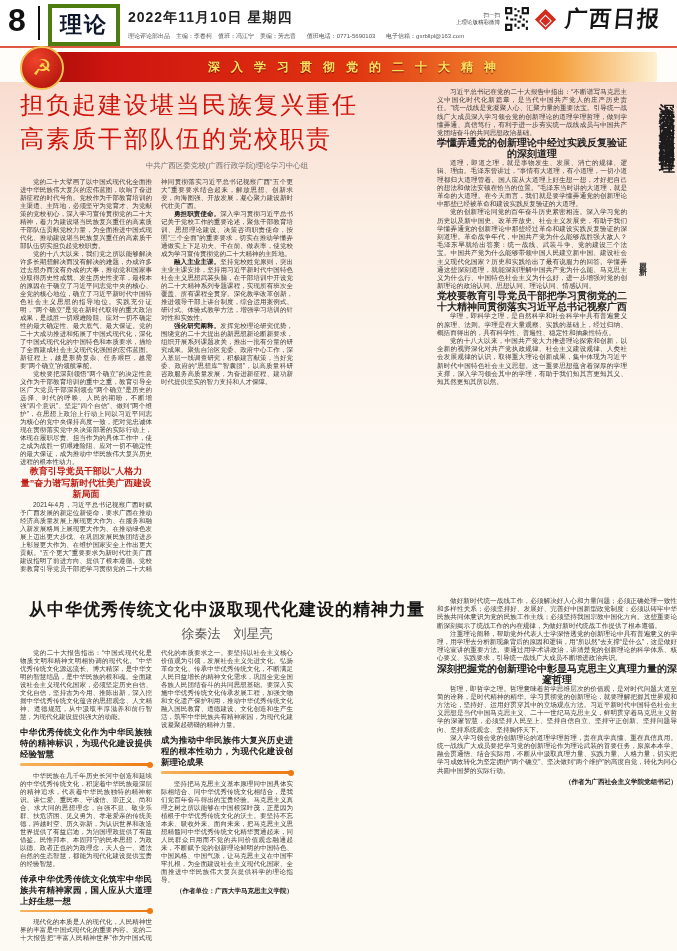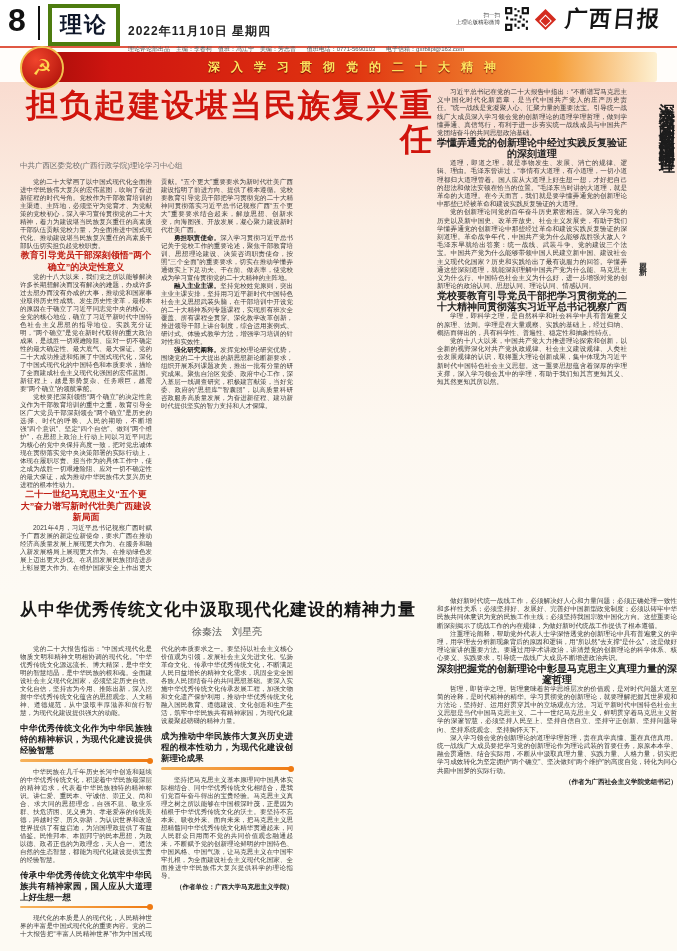--- a/index.html
+++ b/index.html
@@ -7,21 +7,21 @@
         font-family:"Liberation Sans",sans-serif;color:#2e2e2e;}
   
   .header{position:absolute;left:0;top:0;width:677px;height:46px;background:#fff;
           border-bottom:2px solid #e05844;}
   .pgnum{position:absolute;left:8px;top:2px;font-size:32px;font-weight:bold;color:#111;}
   .hsep{position:absolute;left:38px;top:6px;width:2px;height:34px;background:#111;}
   .secbox{position:absolute;left:48px;top:4px;width:64px;height:34px;border:4px solid #4d7c0f;
           display:flex;align-items:center;justify-content:center;font-size:22px;font-weight:bold;
           letter-spacing:2px;color:#0f172a;}
   .hinfo{position:absolute;left:128px;top:9px;width:380px;}
-  .hdate{font-size:12px;font-weight:bold;color:#222;letter-spacing:1px;margin-top:14px;}
+  .hdate{font-size:14px;font-weight:bold;color:#222;letter-spacing:1px;}
   .hstaff{margin-top:5px;font-size:6px;color:#555;white-space:nowrap;}
   .hstaff span{margin-right:9px;}
   .hright{position:absolute;right:16px;top:4px;display:flex;align-items:center;}
   .qrcap{font-size:5.5px;color:#444;text-align:right;margin-right:4px;line-height:7px;}
   .qrcap span{display:block;}
   .qr{width:26px;height:26px;margin-right:8px;}
   .logo-diamond{width:15px;height:15px;background:#d42b1e;transform:rotate(45deg);
           margin-right:12px;position:relative;}
   .logo-diamond:after{content:"";position:absolute;left:4px;top:4px;width:7px;height:7px;
           border:1.5px solid #fff;}
@@ -36,23 +36,23 @@
   .emblem{position:absolute;left:-2px;top:-6px;width:40px;height:40px;border-radius:50%;
           background:radial-gradient(circle at 35% 30%,#f0442c,#a80c06);
           border:2px solid #f2c14e;display:flex;align-items:center;justify-content:center;
           color:#ffd34d;font-size:22px;line-height:1;}
   
   .topbg{position:absolute;left:0;top:82px;width:677px;height:512px;
          background:linear-gradient(180deg,#f9dcd0 0%,#fcefe4 28%,#fdf8f1 70%,#fdfaf4 100%);}
   .botbg{position:absolute;left:0;top:594px;width:677px;height:357px;background:#fdfaf3;}
   
   .main-article{position:absolute;left:20px;top:88px;width:414px;height:504px;overflow:hidden;}
-  .m-headline{color:#d0140c;font-weight:bold;font-size:32px;line-height:34px;text-align:right;
+  .m-headline{color:#d0140c;font-weight:normal;font-size:24px;line-height:34px;text-align:left;
               letter-spacing:2px;font-family:"Liberation Sans",sans-serif;}
-  .m-byline{margin-top:5px;font-size:7.5px;color:#6d6d6d;}
+  .m-byline{margin-top:5px;text-align:center;font-size:7.5px;color:#6d6d6d;}
   .mbody{margin-top:7px;height:400px;column-count:3;column-gap:9px;column-fill:auto;
          font-size:6.5px;line-height:8px;text-align:justify;color:#3b3b3b;overflow:hidden;}
   .mbody p{margin:0;text-indent:13px;}
   .rsub{font-size:9px;line-height:11.5px;font-weight:bold;color:#c01e14;text-align:center;
         margin:6px 0;text-indent:0 !important;break-inside:avoid;}
   .lead{font-weight:bold;color:#1d1d1d;}
   
   .right-article{position:absolute;left:437px;top:88px;width:240px;height:863px;}
   .r-title{position:absolute;right:0;top:2px;width:28px;height:352px;writing-mode:vertical-rl;
            font-size:16px;font-weight:bold;color:#1d1d1d;letter-spacing:3px;text-align:justify;}
@@ -62,22 +62,22 @@
            font-size:6.6px;line-height:8.2px;text-align:justify;color:#3b3b3b;}
   .r-lower{position:absolute;left:0;top:509px;width:240px;height:354px;overflow:hidden;
            font-size:6.6px;line-height:8.2px;text-align:justify;color:#3b3b3b;}
   .r-upper p,.r-lower p{margin:0;text-indent:13px;}
   .bsub{font-size:10px;line-height:11px;font-weight:bold;color:#262626;text-align:center;
         margin:6px 4px;text-indent:0 !important;break-inside:avoid;}
   .endnote{font-weight:bold;text-align:right;text-indent:0 !important;margin-top:3px !important;
         color:#222;}
   
   .bottom-article{position:absolute;left:20px;top:598px;width:414px;height:350px;overflow:hidden;}
-  .b-headline{font-size:17px;font-weight:bold;color:#141414;text-align:left;letter-spacing:1px;}
-  .b-byline{margin-top:4px;text-align:center;font-size:10px;color:#555;}
+  .b-headline{font-size:17px;font-weight:bold;color:#141414;text-align:center;letter-spacing:1px;}
+  .b-byline{margin-top:4px;text-align:center;font-size:13px;color:#555;}
   .bbody{margin-top:6px;height:300px;column-count:3;column-gap:9px;column-fill:auto;
          font-size:6.5px;line-height:8px;text-align:justify;color:#3b3b3b;overflow:hidden;}
   .bbody p{margin:0;text-indent:13px;}
   .osub{break-inside:avoid;margin:6px 0;}
   .osub .t{font-size:8.5px;line-height:11px;font-weight:bold;color:#222;text-align:justify;}
   .accent{margin-top:3px;height:2.5px;background:linear-gradient(90deg,#f6b35c,#ef7a12);
           border-radius:2px;position:relative;}
   .accent:after{content:"";position:absolute;right:-1px;top:-1.5px;width:6px;height:6px;
           border-radius:50%;background:#ef7a12;}
 </style>
@@ -135,28 +135,28 @@
   <div class="botbg"></div>
 
   <div class="banner">
     <div class="emblem">☭</div>
     <div class="banner-text">深入学习贯彻党的二十大精神</div>
   </div>
 
   <div class="main-article">
     <div class="m-headline">
       <div>担负起建设堪当民族复兴重任</div>
+      <div>高素质干部队伍的党校职责</div>
     </div>
     <div class="m-byline">中共广西区委党校(广西行政学院)理论学习中心组</div>
     <div class="mbody">
       <p>党的二十大擘画了以中国式现代化全面推进中华民族伟大复兴的宏伟蓝图，吹响了奋进新征程的时代号角。党校作为干部教育培训的主渠道、主阵地，必须坚守为党育才、为党献策的党校初心，深入学习宣传贯彻党的二十大精神，着力为建设堪当民族复兴重任的高素质干部队伍贡献党校力量，为全面推进中国式现代化、推动建设堪当民族复兴重任的高素质干部队伍切实担负起党校职责。</p>
-      <p class="rsub">教育引导党员干部深刻领悟“两个确立”的决定性意义</p>
       <p>党的十八大以来，我们党之所以能够解决许多长期想解决而没有解决的难题，办成许多过去想办而没有办成的大事，推动党和国家事业取得历史性成就、发生历史性变革，最根本的原因在于确立了习近平同志党中央的核心、全党的核心地位，确立了习近平新时代中国特色社会主义思想的指导地位。实践充分证明，“两个确立”是党在新时代取得的重大政治成果，是战胜一切艰难险阻、应对一切不确定性的最大确定性、最大底气、最大保证。党的二十大成功推进和拓展了中国式现代化，深化了中国式现代化的中国特色和本质要求，描绘了全面建成社会主义现代化强国的宏伟蓝图。新征程上，越是形势复杂、任务艰巨，越需要“两个确立”的领航掌舵。</p>
       <p>党校要把深刻领悟“两个确立”的决定性意义作为干部教育培训的重中之重，教育引导全区广大党员干部深刻领会“两个确立”是历史的选择、时代的呼唤、人民的期盼，不断增强“四个意识”、坚定“四个自信”、做到“两个维护”，在思想上政治上行动上同以习近平同志为核心的党中央保持高度一致，把对党忠诚体现在贯彻落实党中央决策部署的实际行动上，体现在履职尽责、担当作为的具体工作中，使之成为战胜一切艰难险阻、应对一切不确定性的最大保证，成为推动中华民族伟大复兴历史进程的根本性动力。</p>
-      <p class="rsub">二十一世纪马克思主义“五个更大”奋力谱写新时代壮美广西建设新局面</p>
+      <p class="rsub">教育引导党员干部以“人格力量”奋力谱写新时代壮美广西建设新局面</p>
       <p>2021年4月，习近平总书记视察广西时赋予广西发展的新定位新使命，要求广西在推动经济高质量发展上展现更大作为、在服务和融入新发展格局上展现更大作为、在推动绿色发展上迈出更大步伐、在巩固发展民族团结进步上彰显更大作为、在维护国家安全上作出更大贡献。“五个更大”重要要求为新时代壮美广西建设指明了前进方向、提供了根本遵循。党校要教育引导党员干部把学习贯彻党的二十大精神同贯彻落实习近平总书记视察广西“五个更大”重要要求结合起来，解放思想、创新求变，向海图强、开放发展，凝心聚力建设新时代壮美广西。</p>
       <p><span class="lead">勇担职责使命。</span><span>深入学习贯彻习近平总书记关于党校工作的重要论述，聚焦干部教育培训、思想理论建设、决策咨询职责使命，按照“三个全面”的重要要求，切实在推动学懂弄通做实上下足功夫、干在前、做表率，使党校成为学习宣传贯彻党的二十大精神的主阵地。</span></p>
       <p><span class="lead">融入主业主课。</span><span>坚持党校姓党原则，突出主业主课安排，坚持用习近平新时代中国特色社会主义思想武装头脑，在干部培训中开设党的二十大精神系列专题课程，实现所有班次全覆盖、所有课程全贯穿。深化教学改革创新，推进领导干部上讲台制度，综合运用案例式、研讨式、体验式教学方法，增强学习培训的针对性和实效性。</span></p>
       <p><span class="lead">强化研究阐释。</span><span>发挥党校理论研究优势，围绕党的二十大提出的新思想新论断新要求，组织开展系列课题攻关，推出一批有分量的研究成果。聚焦自治区党委、政府中心工作，深入基层一线调查研究，积极建言献策，当好党委、政府的“思想库”“智囊团”，以高质量科研咨政服务高质量发展，为奋进新征程、建功新时代提供坚实的智力支持和人才保障。</span></p>
     </div>
   </div>
 
   <div class="right-article">
     <div class="r-title">深入学习领会党的创新理论的道理学理哲理</div>
     <div class="r-author">罗日新</div>

